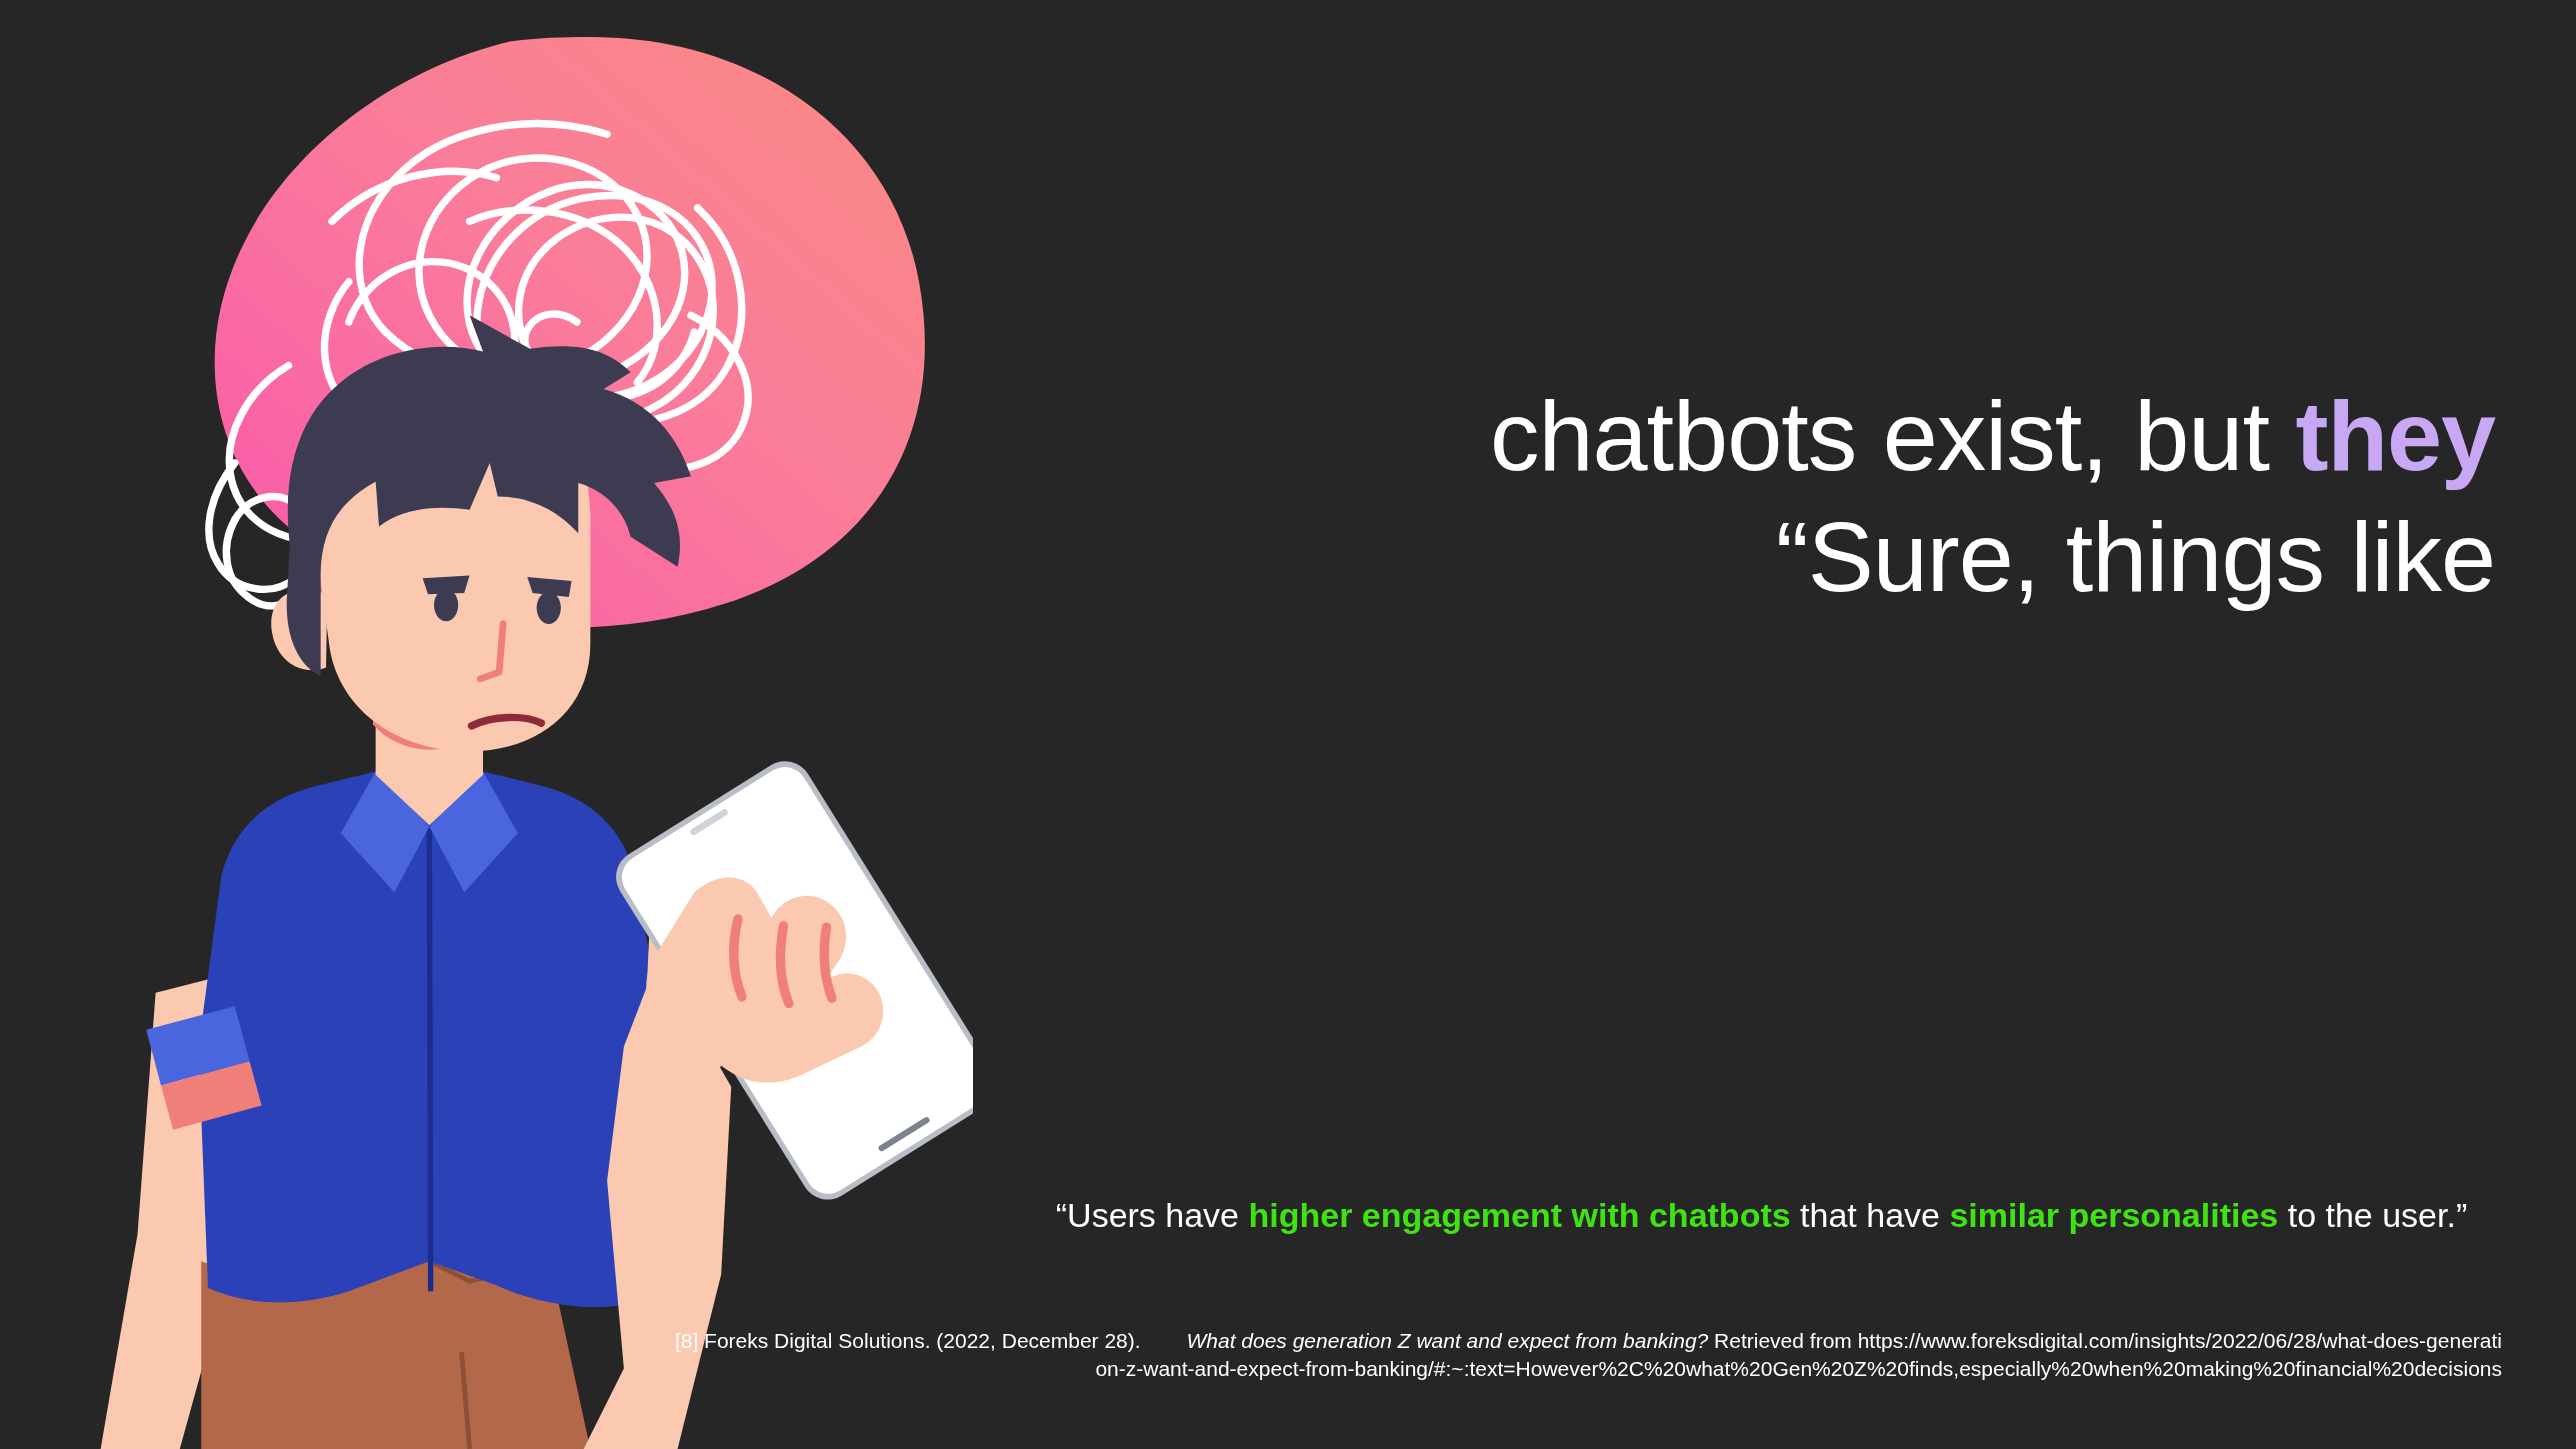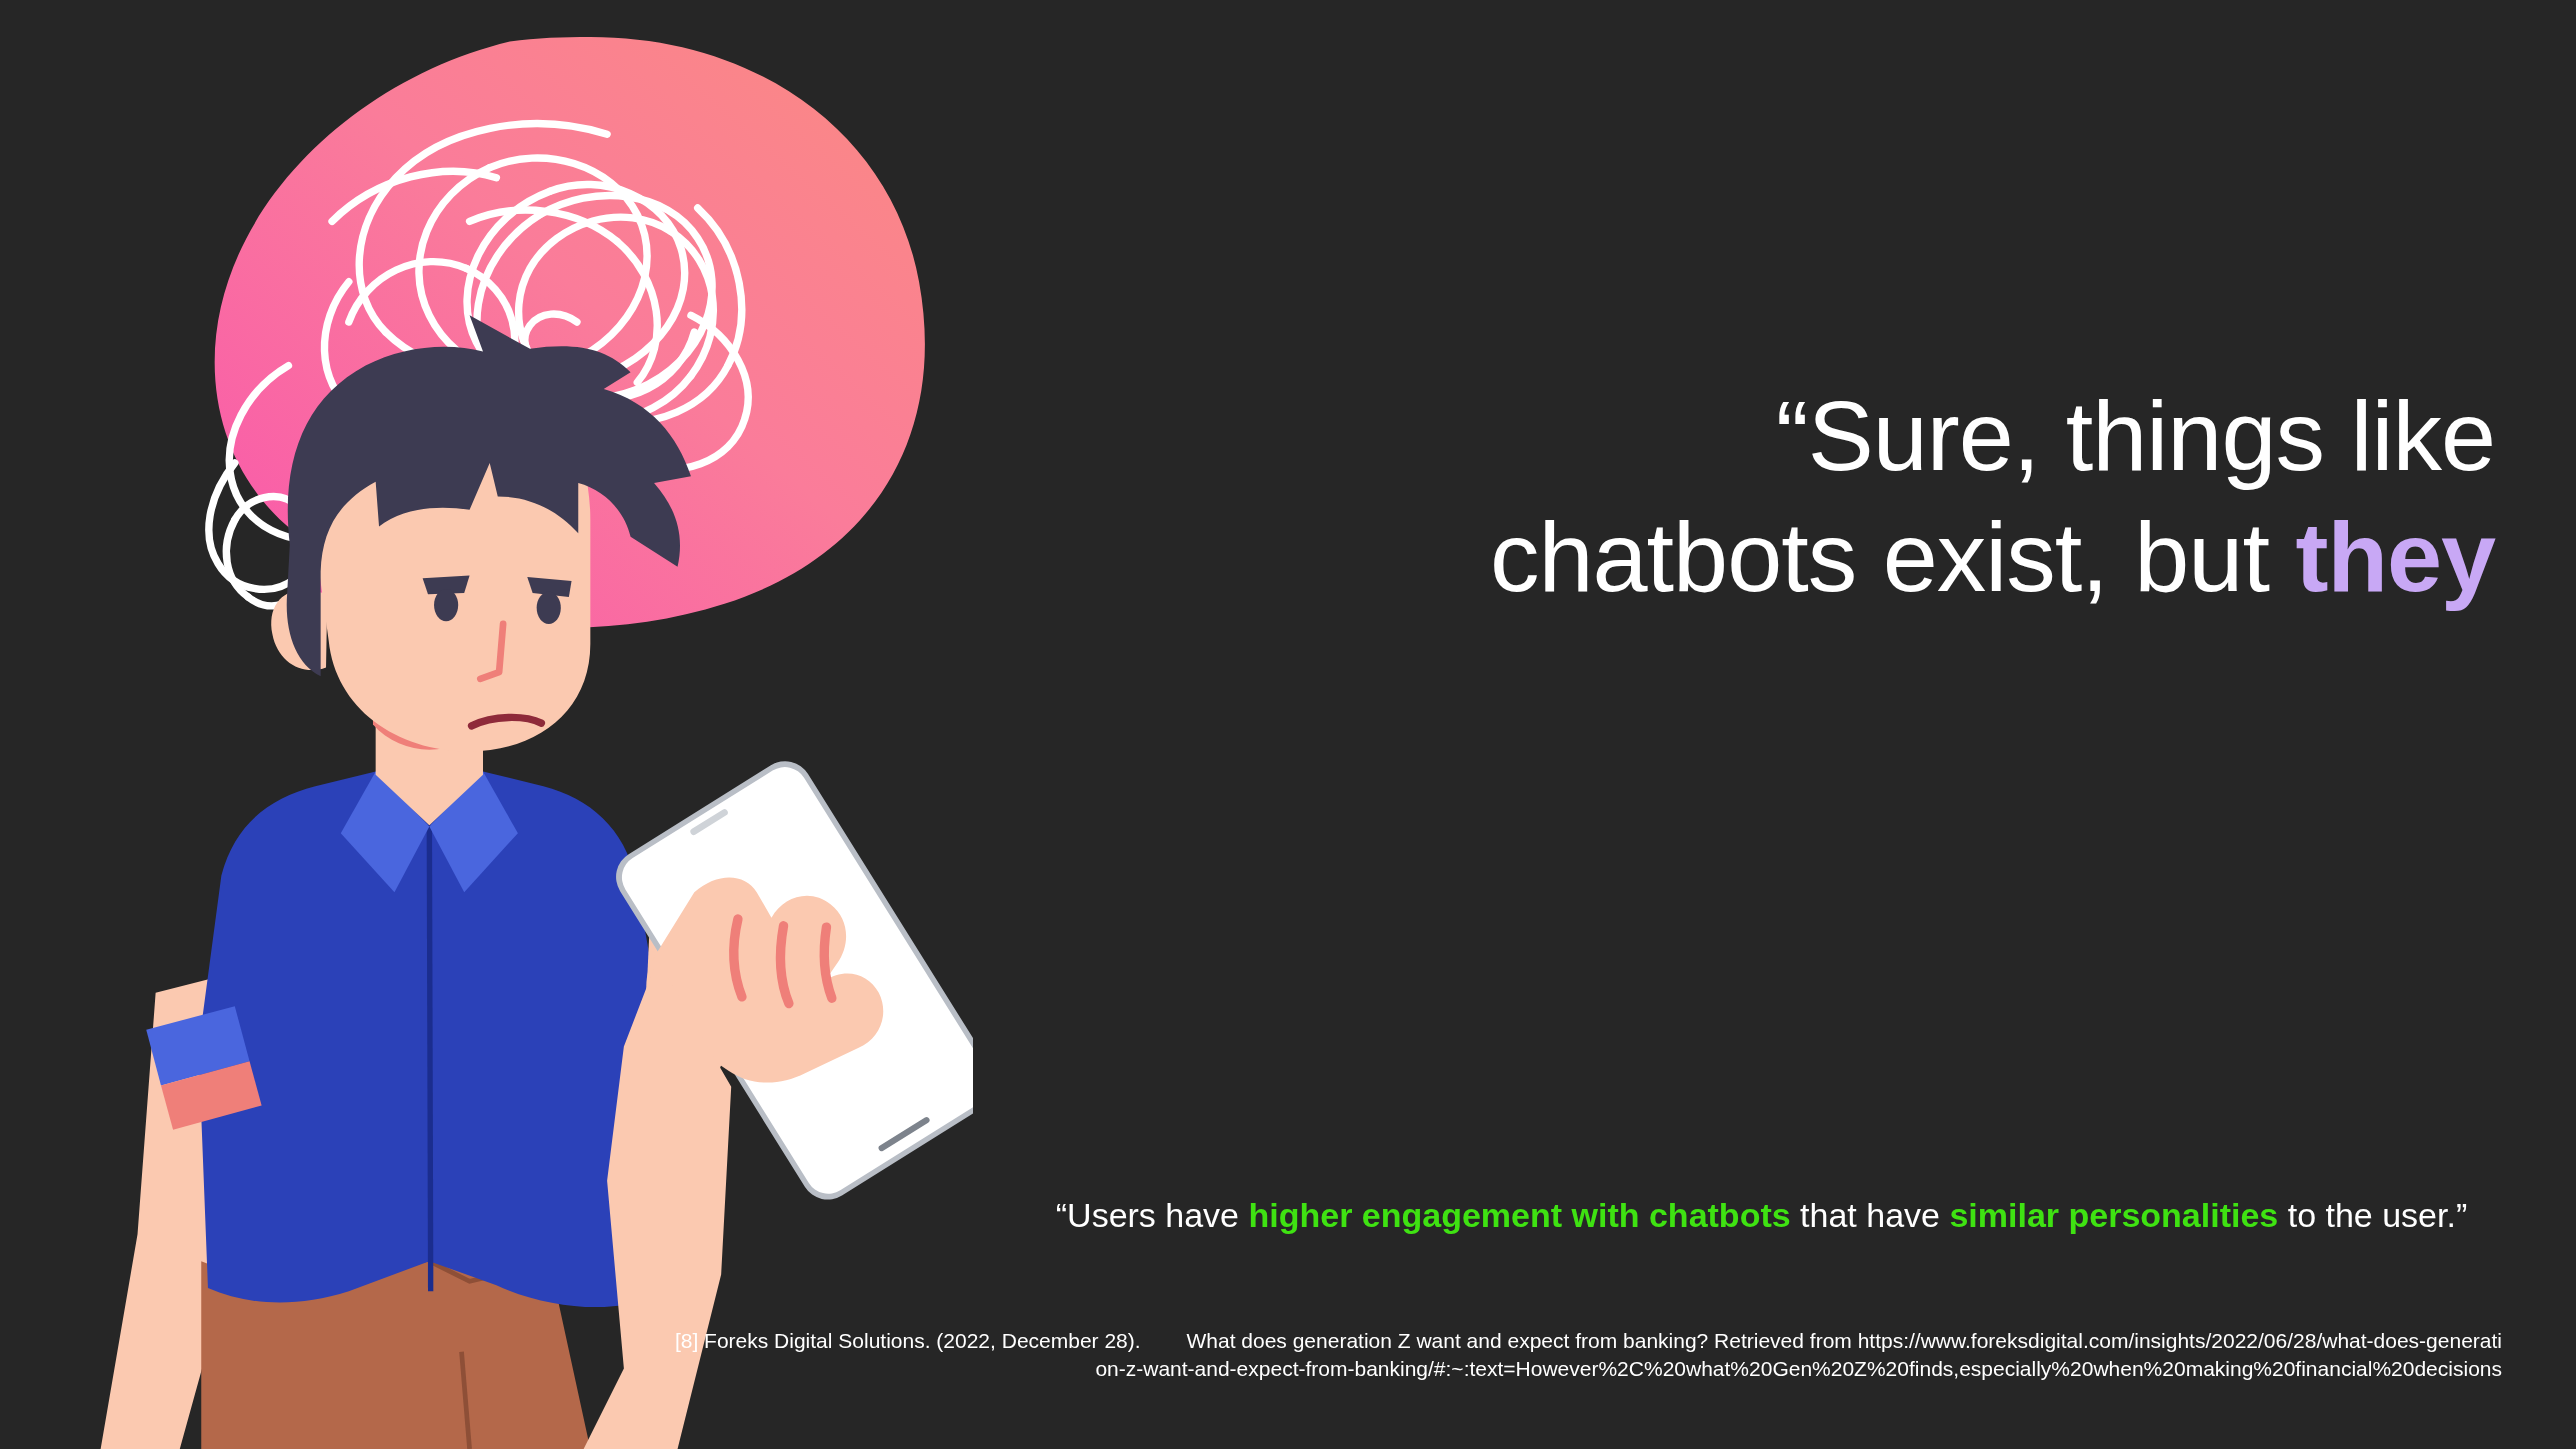--- a/index.html
+++ b/index.html
@@ -57,21 +57,21 @@
   #citation{
     position:absolute;
     left:671px; top:1327px; width:1831px;
     text-align:right;
     font-size:21px;
     line-height:1.32;
     color:#ffffff;
     font-weight:400;
     word-break:break-all;
   }
-  #citation .it{margin-left:40px;}
+  #citation .it{font-style:italic;margin-left:40px;}
 </style>
 </head>
 <body>
 
 <div class="slide">
 
   <div id="illustration">
     <svg viewBox="0 0 1450 2160" xmlns="http://www.w3.org/2000/svg" preserveAspectRatio="xMinYMin meet">
       <defs>
         <linearGradient id="bubbleGrad" x1="1" y1="0" x2="0" y2="1">
@@ -234,25 +234,25 @@
         <path d="M1100 1370 C1090 1412 1092 1450 1106 1486" fill="none" stroke="#ef7f79" stroke-width="14" stroke-linecap="round"></path>
         <path d="M1168 1380 C1160 1424 1162 1462 1176 1496" fill="none" stroke="#ef7f79" stroke-width="14" stroke-linecap="round"></path>
         <path d="M1232 1382 C1226 1420 1228 1456 1240 1488" fill="none" stroke="#ef7f79" stroke-width="14" stroke-linecap="round"></path>
         <path d="M980 1430 L930 1560 L905 1760 L930 2040 L870 2160 L1010 2160 L1075 1900 L1090 1620 Z" fill="#fbc9b0"></path>
       </g>
     </svg>
   </div>
 
   <div id="quote-block">
     <span class="qline">
+      <span>chatbots exist, but </span><span class="hl">they</span>
+    </span>
+    <span class="qline">
       <span>“Sure, things like</span>
     </span>
-    <span class="qline">
-      <span>chatbots exist, but </span><span class="hl">they</span>
-    </span>
   </div>
 
   <div id="subquote">
     <span>“Users have </span><span class="hl">higher engagement with chatbots</span><span> that have </span><span class="hl">similar personalities</span><span> to the user.”</span>
   </div>
 
   <div id="citation">
     <span>[8] </span><span>Foreks Digital Solutions. (2022, December 28). </span><span class="it">What does generation Z want and expect from banking?</span><span> Retrieved from https://www.foreksdigital.com/insights/2022/06/28/what-does-generation-z-want-and-expect-from-banking/#:~:text=However%2C%20what%20Gen%20Z%20finds,especially%20when%20making%20financial%20decisions</span>
   </div>
 

